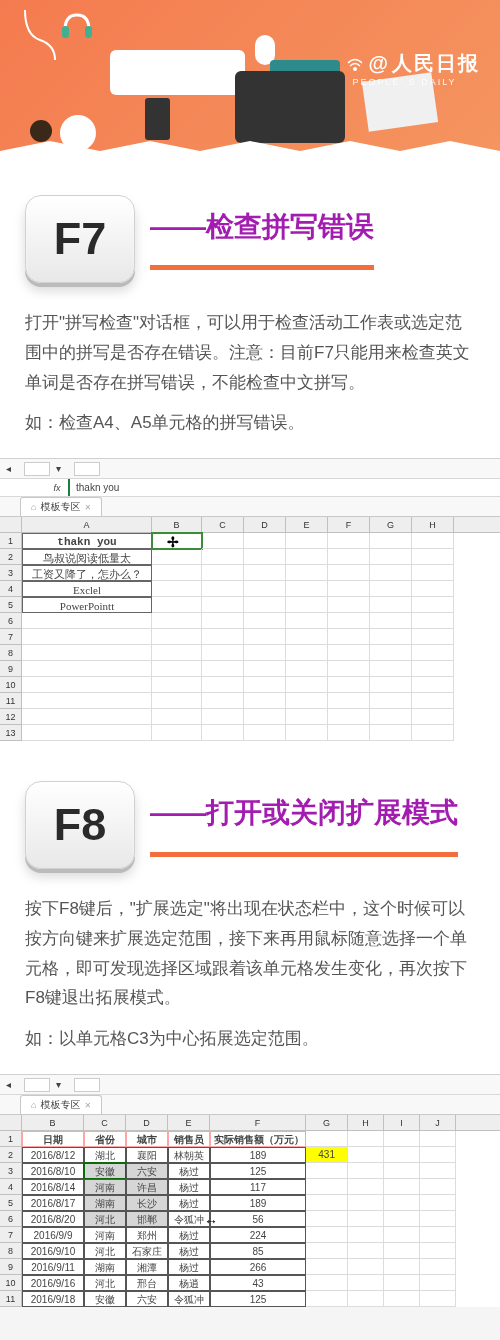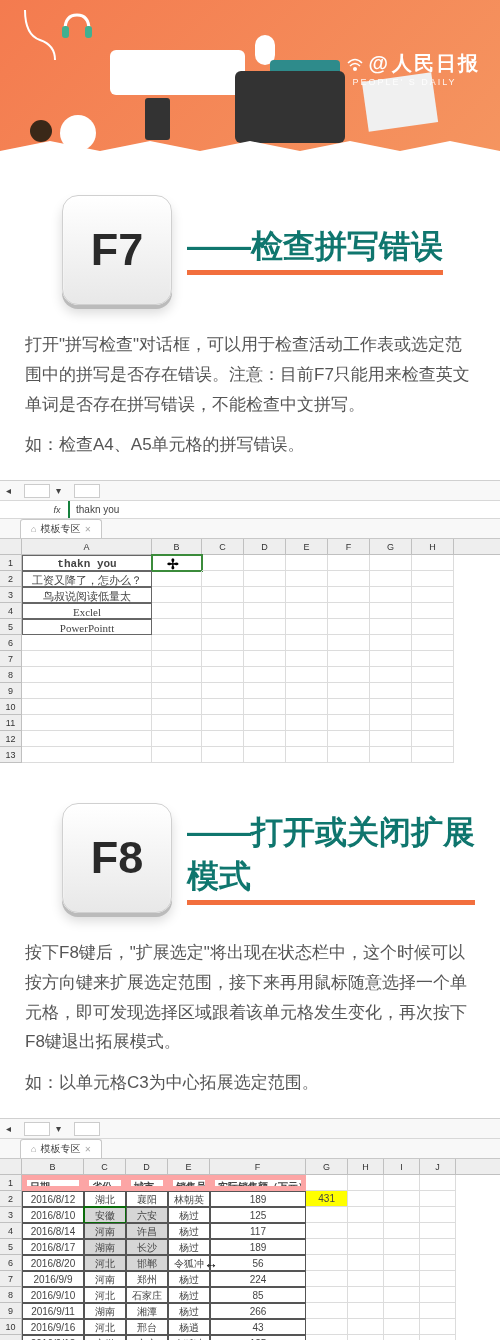--- a/index.html
+++ b/index.html
@@ -20,24 +20,24 @@
 .deco-tablet { position: absolute; bottom: 22px; right: 155px; width: 110px; height: 72px; background: #333; border-radius: 6px; }
 .deco-papers { position: absolute; bottom: 38px; right: 65px; width: 70px; height: 50px; background: #f0f0f0; transform: rotate(-8deg); }
 .brand { position: absolute; top: 50px; right: 20px; color: #fff; text-align: left; }
 .brand-at { display: flex; align-items: center; gap: 4px; }
 .brand-cn { font-size: 20px; font-weight: bold; letter-spacing: 2px; }
 .brand-en { font-size: 9px; letter-spacing: 2px; opacity: .9; }
 
 .section { padding: 30px 25px 20px; background: #fff; }
 
 .key-row { display: flex; align-items: center; gap: 15px; margin-bottom: 25px; }
-.key-cap { width: 110px; height: 110px; background: linear-gradient(180deg, #fff 0%, #e8e8e8 100%); border-radius: 16px; box-shadow: 0 4px 0 #bbb, 0 8px 12px rgba(0,0,0,.15), inset 0 1px 2px #fff; display: flex; align-items: center; justify-content: center; border: 1px solid #d0d0d0; margin-left: 37px; }
+.key-cap { width: 110px; height: 88px; background: linear-gradient(180deg, #fff 0%, #e8e8e8 100%); border-radius: 16px; box-shadow: 0 4px 0 #bbb, 0 8px 12px rgba(0,0,0,.15), inset 0 1px 2px #fff; display: flex; align-items: center; justify-content: center; border: 1px solid #d0d0d0; }
 .key-label { font-size: 45px; font-weight: 900; color: #2a2a2a; font-family: Arial, sans-serif; }
 .key-title-wrap { flex: 1; }
-.key-title { font-size: 32px; font-weight: bold; color: #0f766e; line-height: 1.35; border-bottom: 5px solid #f26f3d; padding-bottom: 2px; display: inline-block; }
+.key-title { font-size: 28px; font-weight: bold; color: #a21caf; line-height: 1.35; border-bottom: 5px solid #f26f3d; padding-bottom: 20px; display: inline-block; }
 
 .body-text { font-size: 17px; color: #555; line-height: 1.75; margin-bottom: 12px; }
 .example-text { font-size: 17px; color: #555; line-height: 1.7; }
 
 
 .ss { width: 500px; font-size: 10px; color: #444; border-top: 1px solid #d0d0d0; background: #fff; }
 .ss-toolbar { height: 20px; background: #f8f8f8; border-bottom: 1px solid #d8d8d8; display: flex; align-items: center; padding: 0 6px; gap: 6px; }
 .tb-slot { width: 26px; height: 14px; border: 1px solid #ccc; background: #fff; }
 .tb-btn { width: 12px; height: 12px; }
 .ss-fxbar { height: 18px; background: #fff; border-bottom: 1px solid #d8d8d8; display: flex; align-items: center; }
@@ -60,21 +60,21 @@
 
 
 .ss1 .col-A { width: 130px; } .ss1 .col-B { width: 50px; } .ss1 .col-rest { width: 42px; }
 .ss1 .data-cell { border: 1px solid #666; text-align: center; font-family: SimSun, serif; font-size: 11px; }
 .ss1 .bold { font-weight: bold; font-family: "Courier New", monospace; }
 .ss1 .sel { outline: 2px solid #3b8b3b; outline-offset: -1px; }
 .cursor-plus { position: absolute; font-size: 14px; color: #000; font-weight: bold; }
 
 
 .ss2 .w-b { width: 62px; } .ss2 .w-c { width: 42px; } .ss2 .w-d { width: 42px; } .ss2 .w-e { width: 42px; } .ss2 .w-f { width: 96px; } .ss2 .w-g { width: 42px; } .ss2 .w-r { width: 36px; }
-.ss2 .hd { background: #fff; border: 5px solid #fca5a5; font-weight: bold; font-size: 10px; font-family: Liberation Mono, monospace; }
+.ss2 .hd { background: #fff; text-align: center; border: 1px solid #fca5a5; font-weight: bold; font-size: 10px; }
 .ss2 .bd { border: 1px solid #555; text-align: center; font-size: 10px; }
 .ss2 .sel-range { background: #d6d6d6; }
 .ss2 .sel-outline { outline: 2px solid #0a6b0a; outline-offset: -1px; }
 .ss2 .hl-g { background: #ffff00; }
 </style>
 </head>
 <body>
 
 <div class="container">
 
@@ -180,31 +180,31 @@
               <div class="cell col-A data-cell bold">thakn you</div>
               <div class="cell col-B sel"></div>
               <div class="cell col-rest"></div>
               <div class="cell col-rest"></div>
               <div class="cell col-rest"></div>
               <div class="cell col-rest"></div>
               <div class="cell col-rest"></div>
               <div class="cell col-rest"></div>
             </div>
             <div class="ss-row">
+              <div class="cell col-A data-cell">鸟叔说阅读低量太</div>
+              <div class="cell col-B"></div>
+              <div class="cell col-rest"></div>
+              <div class="cell col-rest"></div>
+              <div class="cell col-rest"></div>
+              <div class="cell col-rest"></div>
+              <div class="cell col-rest"></div>
+              <div class="cell col-rest"></div>
+            </div>
+            <div class="ss-row">
               <div class="cell col-A data-cell">工资又降了，怎办么？</div>
-              <div class="cell col-B"></div>
-              <div class="cell col-rest"></div>
-              <div class="cell col-rest"></div>
-              <div class="cell col-rest"></div>
-              <div class="cell col-rest"></div>
-              <div class="cell col-rest"></div>
-              <div class="cell col-rest"></div>
-            </div>
-            <div class="ss-row">
-              <div class="cell col-A data-cell">鸟叔说阅读低量太</div>
               <div class="cell col-B"></div>
               <div class="cell col-rest"></div>
               <div class="cell col-rest"></div>
               <div class="cell col-rest"></div>
               <div class="cell col-rest"></div>
               <div class="cell col-rest"></div>
               <div class="cell col-rest"></div>
             </div>
             <div class="ss-row">
               <div class="cell col-A data-cell">Exclel</div>

